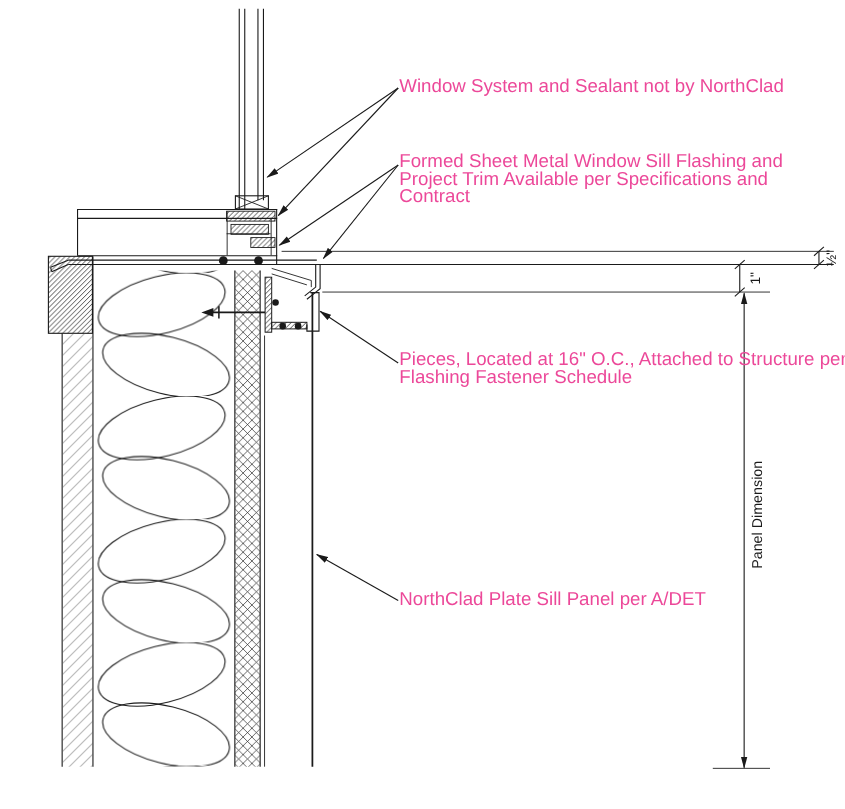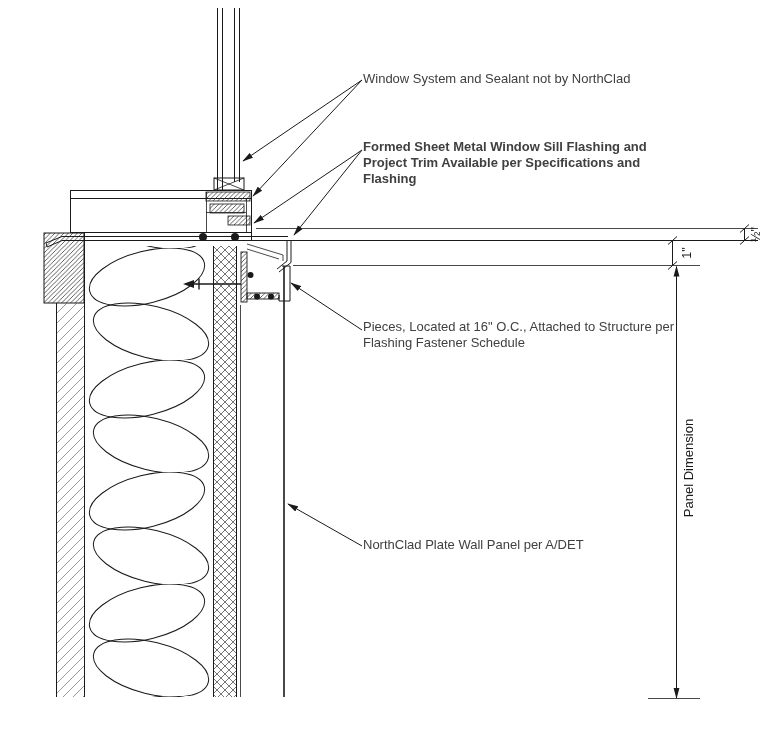--- a/index.html
+++ b/index.html
@@ -2,21 +2,21 @@
 <html><head>
 <meta charset="utf-8">
 <style>
   html,body{margin:0;padding:0;background:#ffffff;}
   .canvas{
     position:relative;width:768px;height:735px;background:#ffffff;
     font-family:"Liberation Sans", sans-serif;overflow:hidden;
   }
   .canvas svg{position:absolute;left:0;top:0;}
   .note{
-    position:absolute;font-size:13px;line-height:16px;color:#404040;
+    position:absolute;font-size:17px;line-height:16px;color:#ec4899;
     white-space:nowrap;
   }
   .ln{stroke:#1a1a1a;stroke-width:1;fill:none;}
   .lt{stroke:#1a1a1a;stroke-width:0.8;fill:none;}
   .thick{stroke-width:1.6;}
   .solid{fill:#1a1a1a;stroke:none;}
   text.dim{font-size:12.5px;fill:#1a1a1a;font-family:"Liberation Sans",sans-serif;}
 </style>
 </head>
 <body>
@@ -149,28 +149,28 @@
         <line class="ln" x1="676.5" y1="266.5" x2="676.5" y2="698" marker-start="url(#arr)" marker-end="url(#arr)"></line>
         <text class="dim" x="693" y="468" text-anchor="middle" transform="rotate(-90 693 468)" style="font-size:13px;">Panel Dimension</text>
       </g>
     </g>
   </svg>
 
   <div class="note" style="left:363px;top:71px;">
     <div>Window System and Sealant not by NorthClad</div>
   </div>
 
-  <div class="note" style="left:363px;top:139px;font-weight:bold;">
+  <div class="note" style="left:363px;top:139px;">
     <div>Formed Sheet Metal Window Sill Flashing and</div>
     <div>Project Trim Available per Specifications and</div>
-    <div>Flashing</div>
+    <div>Contract</div>
   </div>
 
   <div class="note" style="left:363px;top:319px;">
     <div>Pieces, Located at 16" O.C., Attached to Structure per</div>
     <div>Flashing Fastener Schedule</div>
   </div>
 
   <div class="note" style="left:363px;top:537px;">
-    <div>NorthClad Plate Wall Panel per A/DET</div>
+    <div>NorthClad Plate Sill Panel per A/DET</div>
   </div>
 
 </div>
 
 </body></html>

